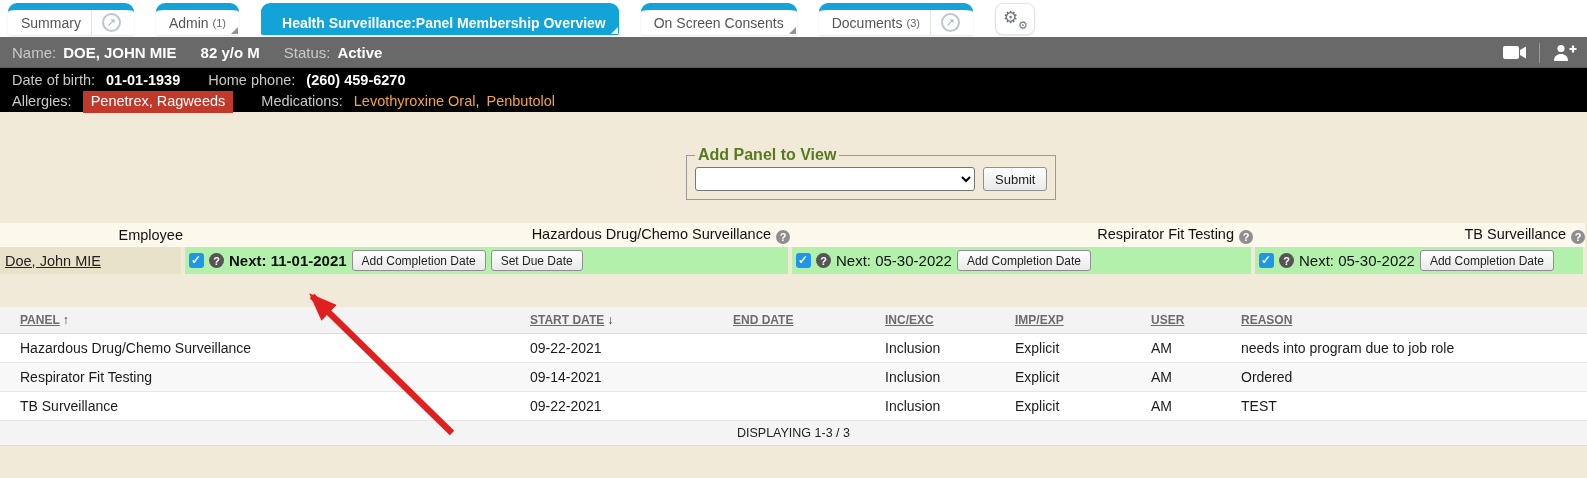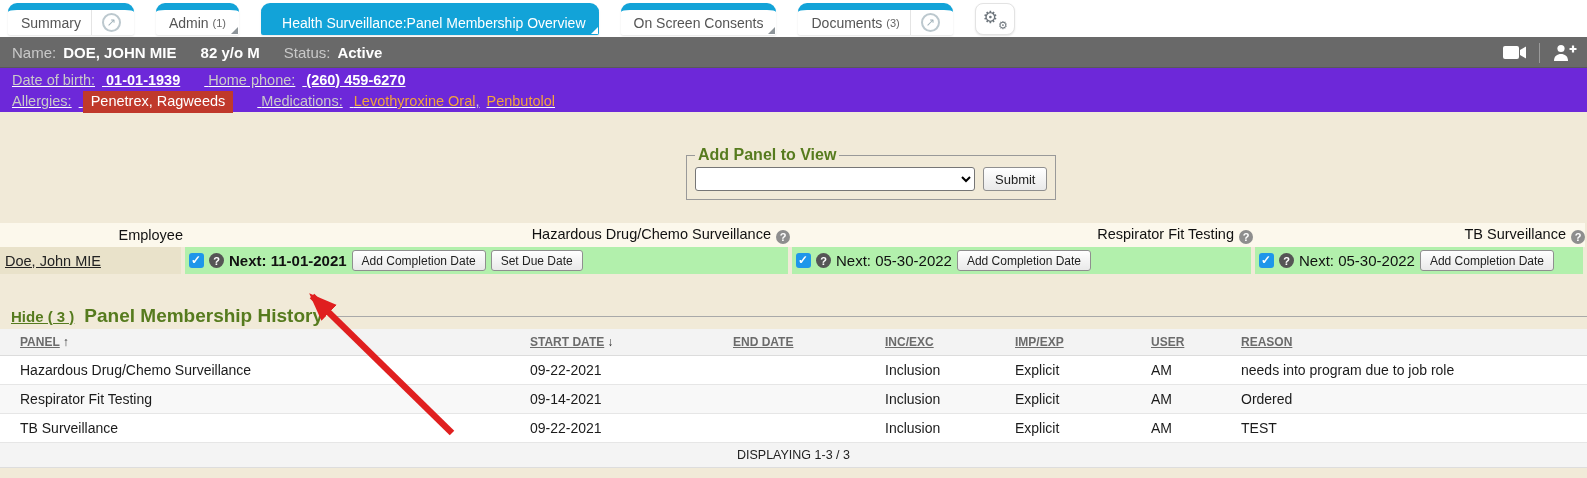--- a/index.html
+++ b/index.html
@@ -9,21 +9,21 @@
     background:#f1ead8; font-family:"Liberation Sans", sans-serif;
   }
 
   
   .tabbar { position:absolute; top:0; left:0; right:0; height:37px; background:#fff;
     display:flex; align-items:flex-start; gap:22px; padding:3px 0 0 8px; z-index:2; }
   .tab { height:32px; border-top:7px solid #12a3d8; border-radius:9px 9px 2px 2px;
     background:#fff; color:#555; font-size:14px; display:flex; align-items:center;
     padding:0 13px; position:relative; cursor:pointer; box-shadow:0 1px 2px rgba(0,0,0,.10); }
   .tab .count { font-size:11px; margin-left:4px; color:#666; }
-  .tab.active { background:#12a3d8; color:#fff; font-weight:normal;padding-left:21px; }
+  .tab.active { background:#12a3d8; color:#fff; font-weight:bold;padding-left:21px; }
   .fold { position:absolute; right:1px; bottom:1px; width:0; height:0;
     border-left:7px solid transparent; border-bottom:7px solid #8d9499; }
   .tab.active .fold { border-bottom-color:#fff; }
   .ext { margin-left:10px; padding-left:10px; border-left:1px solid #e4e4e4;
     display:flex; align-items:center; align-self:stretch; }
   .ext-circle { width:19px; height:19px; border:2px solid #bcc8ce; border-radius:50%;
     color:#9fb0b8; font-size:11px; line-height:15px; text-align:center; }
   .ext-circle::before { content:"↗"; }
   .gearbtn { height:32px; width:40px; border-radius:8px; background:#fff;
     border:1px solid #e3e3e3; box-shadow:0 1px 2px rgba(0,0,0,.10); position:relative; cursor:pointer; }
@@ -36,22 +36,22 @@
     color:#fff; font-size:15px; }
   .banner1 .lbl, .banner2 .lbl { color:#c9c9c9; font-weight:normal; }
   .val { color:#fff; font-weight:bold; }
   .sp24 { display:inline-block; width:24px; }
   .sp8  { display:inline-block; width:7px; }
   .banner-icons { position:absolute; right:10px; top:37px; height:31px; display:flex;
     align-items:center; gap:12px; z-index:3; }
   .vdiv { width:1px; height:20px; background:#9a9a9a; }
   .iconbtn { cursor:pointer; display:flex; align-items:center; }
 
-  .banner2 { position:absolute; top:68px; left:0; right:0; height:44px; background:#6d28d9;
-    color:#fff; font-size:14.5px; padding:2px 0 16px 12px; line-height:21px;text-decoration:underline; }
+  .banner2 { position:absolute; top:68px; left:0; right:0; height:44px; background:#000000;
+    color:#fff; font-size:14.5px; padding:2px 0 16px 12px; line-height:21px; }
   .badge-red { background:#c0392b; color:#fff; padding:0 8px 1px; display:inline-block; font-weight:normal; }
   .meds { color:#f2a53a; }
   .medsep { color:#d0d0d0; }
 
   
   fieldset.addpanel { position:absolute; left:686px; top:146px; width:350px; margin:0;
     border:1px solid #999; padding:3px 8px 8px; background:transparent; }
   fieldset.addpanel legend { font-size:16px; font-weight:bold; color:#567b1e; padding:0 3px; }
   .addrow { display:flex; align-items:center; }
   select.panel-select { width:280px; height:24px; font-size:13px; font-family:inherit;
@@ -237,25 +237,20 @@
             <span class="next"><span>Next:</span> <span>05-30-2022</span></span>
             <button class="btn">Add Completion Date</button>
           </div>
         </td>
       </tr>
     </tbody>
   </table>
 </div>
 
 <div class="hist-section">
-  <div class="section-head">
-    <a class="olive-link hide-link">Hide ( 3 )</a>
-    <span class="h1">Panel Membership History</span>
-    <span class="head-line"></span>
-  </div>
   <table class="hist">
     <colgroup>
         <col style="width:512px">
         <col style="width:203px">
         <col style="width:152px">
         <col style="width:130px">
         <col style="width:136px">
         <col style="width:90px">
         <col>
       </colgroup>

